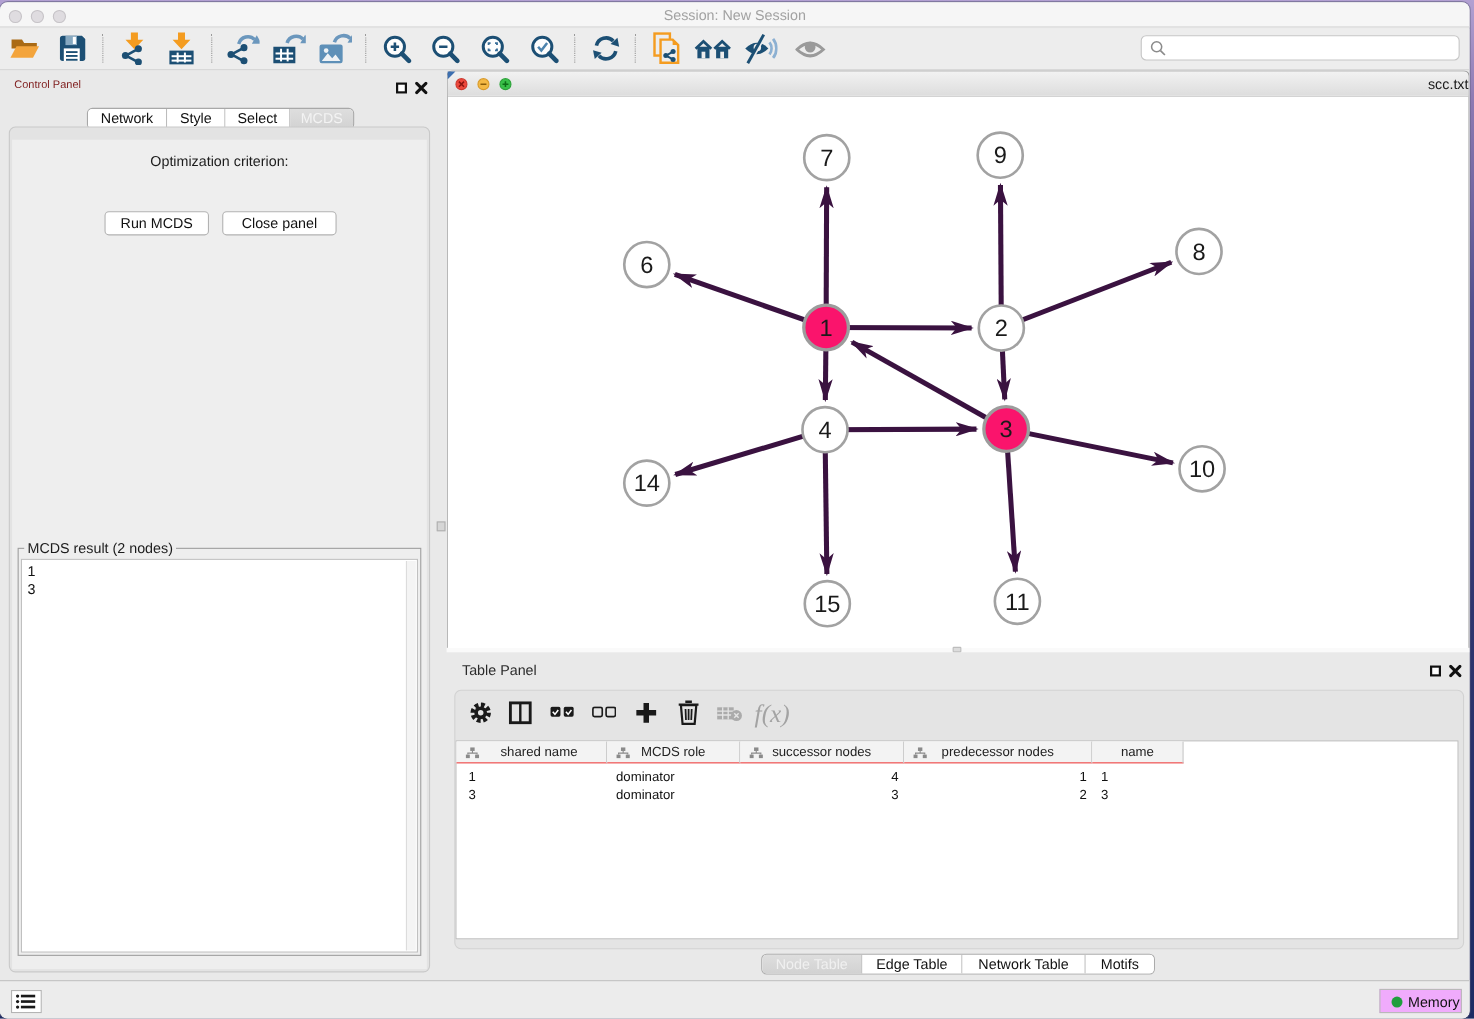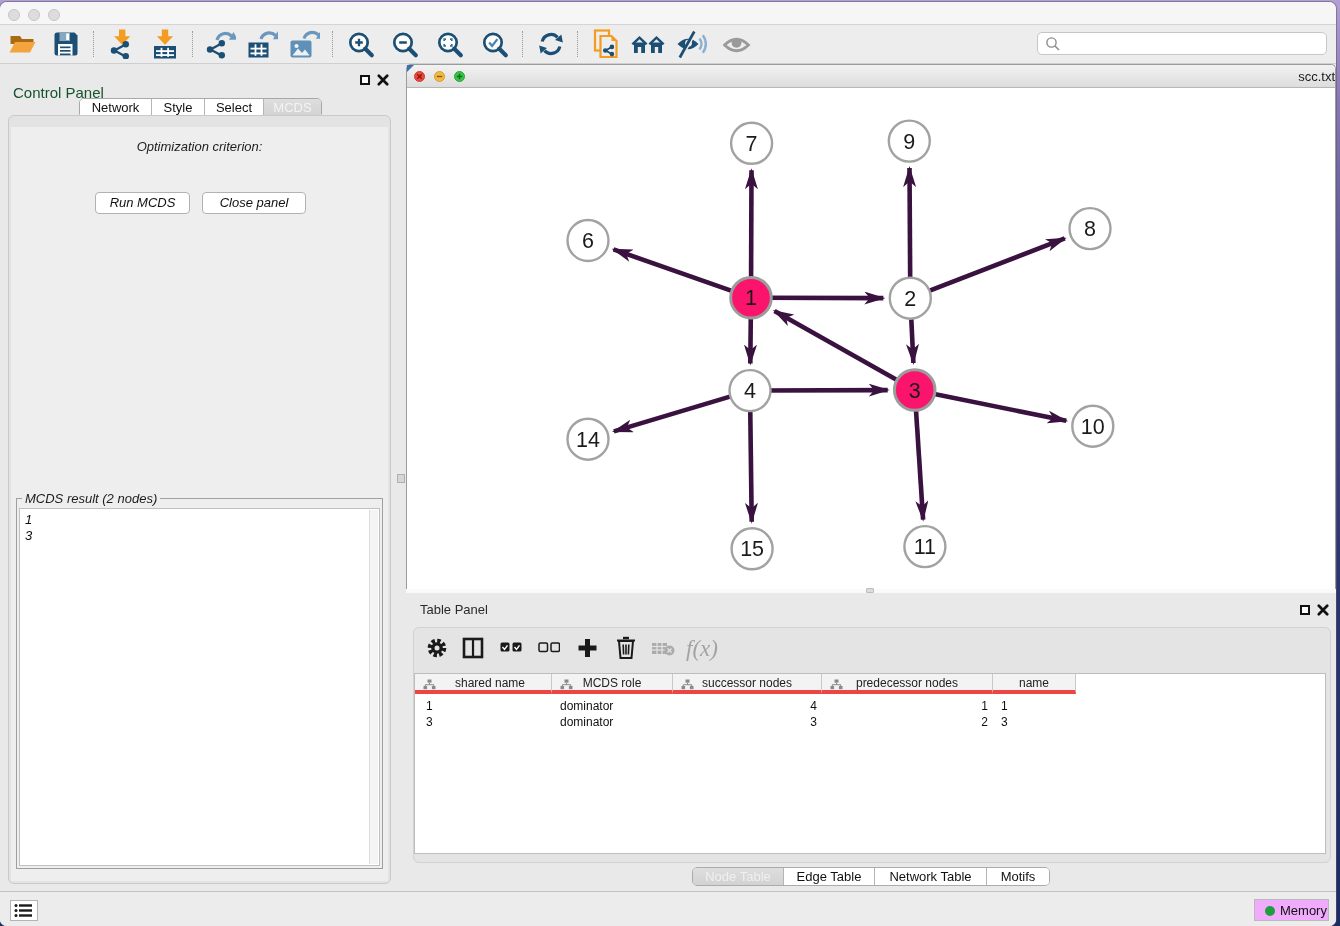--- a/index.html
+++ b/index.html
@@ -16,31 +16,31 @@
   font-size:13px; color:#a2a2a2; }
 #toolbar { position:absolute; left:0; top:24px; width:100%; height:38px;
   background:#ededed; border-bottom:1px solid #cfcfcf; }
 .sep { position:absolute; top:5px; height:26px; width:0;
   border-left:1px dotted #9a9a9a; }
 .ticon { position:absolute; top:0; }
 #searchbox { position:absolute; left:1037px; top:6px; width:290px; height:23px;
   background:#fff; border:1px solid #c6c6c6; border-radius:5px; }
 #content { position:absolute; left:0; top:62px; width:100%; height:862px; background:#e9e9e9; }
 
-#cph { position:absolute; left:13px; top:20px; font-size:15px; color:#14532d; }
+#cph { position:absolute; left:13px; top:8px; font-size:10px; color:#7f1d1d; }
 .floatico { position:absolute; width:10px; height:10px; border:2px solid #111; background:#fff; }
 #cptabs { position:absolute; left:79px; top:34px; height:20px; display:flex;
   border:1px solid #a8a8a8; border-radius:5px; overflow:hidden; background:#fff; }
 .cptab { font-size:13px; color:#111; text-align:center; line-height:18px; background:#fff;
   border-right:1px solid #b5b5b5; }
 .cptab:last-child { border-right:none; }
 .tabsel { background:linear-gradient(#dedede,#d2d2d2); color:#f3f3f3; }
 #cppane { position:absolute; left:8px; top:51px; width:383px; height:769px;
   background:#e3e3e3; border:1px solid #c9c9c9; border-radius:6px; }
-#cpinner { position:absolute; left:2px; top:11px; width:377px; height:754px; background:#eeeeee;font-style:italic; }
+#cpinner { position:absolute; left:2px; top:11px; width:377px; height:754px; background:#eeeeee; }
 #optlab { position:absolute; left:0; top:12px; width:100%; text-align:center; font-size:13px; color:#1c1c1c; }
 #dropdown { position:absolute; left:33px; top:32px; width:311px; height:23px; background:#fff;
   border:1px solid #b2b2b2; border-radius:5px; font-size:13px; color:#111; line-height:21px;
   padding-left:12px; }
 .btn { position:absolute; top:65px; height:22px; background:#fff; border:1px solid #b2b2b2;
   border-radius:4px; font-size:13px; color:#111; text-align:center; line-height:20px; }
 #fieldset { position:absolute; left:5px; top:371px; width:367px; height:371px;
   border:1px solid #9f9f9f; }
 #fslegend { position:absolute; left:5px; top:-8px; background:#eeeeee; padding:0 3px;
   font-size:13px; color:#1c1c1c; }
@@ -52,21 +52,21 @@
 #nettb { position:absolute; left:0; top:0; width:100%; height:23px;
   background:linear-gradient(#f2f2f2,#dddddd); border-bottom:1px solid #b6b6b6;
   border-radius:5px 5px 0 0; }
 #nettitle { position:absolute; top:4px; left:0; width:100%; text-align:right; font-size:13px; color:#1a1a1a; }
 .mtl { position:absolute; top:6px; width:11px; height:11px; border-radius:50%; }
 
 #tphead { position:absolute; left:420px; top:538px; font-size:13px; color:#2b2b2b; }
 #tbl { position:absolute; left:414px; top:609px; width:912px; height:181px; background:#fff;
   border:1px solid #bdbdbd; }
 .th { position:absolute; top:0; height:20px; background:#f3f3f3; border-right:1px solid #c9c9c9;
-  border-bottom:4px solid #ef4444; font-size:12px; color:#222; text-align:center; line-height:19px; }
+  border-bottom:1px solid #ef4444; font-size:12px; color:#222; text-align:center; line-height:19px; }
 .td { position:absolute; font-size:12px; color:#111; height:16px; line-height:16px; }
 .thico { position:absolute; top:5px; }
 #btabs { position:absolute; left:692px; top:803px; height:19px; display:flex;
   border:1px solid #ababab; border-radius:5px; overflow:hidden; background:#fff; }
 .btab { font-size:13px; color:#111; text-align:center; line-height:17px; background:#fff;
   border-right:1px solid #b5b5b5; }
 .btab:last-child { border-right:none; }
 .btab.tabsel { background:linear-gradient(#dedede,#d2d2d2); color:#f0f0f0; }
 #statusbar { position:absolute; left:0; top:827px; width:100%; height:35px;
   background:#ececec; border-top:1px solid #c2c2c2; }
@@ -75,20 +75,21 @@
 #membtn { position:absolute; left:1254px; top:7px; width:75px; height:22px; background:#f0abfc;
   border:1px solid #b9b9b9; font-size:13px; color:#111; }
 </style>
 </head>
 <body>
 <div id="win">
   <div id="titlebar">
     <div class="tl" style="left:8px"></div>
     <div class="tl" style="left:28px"></div>
     <div class="tl" style="left:48px"></div>
+    <div id="wtitle">Session: New Session</div>
   </div>
   <div id="toolbar">
     <svg class="ticon" style="left:7px;top:3px" width="32" height="30" viewBox="0 0 32 30">
       <path d="M3.5 7 h9.5 l2 3 h11.5 v5 H3.5 z" fill="#aa6a14"></path>
       <path d="M8 13 h20.5 l-5.5 10.5 H2.5 z" fill="#f3a43c"></path>
     </svg>
     <svg class="ticon" style="left:51px;top:3px" width="30" height="30" viewBox="0 0 30 30">
       <path d="M3.5 6 a2.5 2.5 0 0 1 2.5-2.5 h17.5 l3 3 v17.5 a2.5 2.5 0 0 1 -2.5 2.5 H6 a2.5 2.5 0 0 1 -2.5-2.5 z" fill="#1c4f74"></path>
       <rect x="8.5" y="3.5" width="10.5" height="8.5" fill="#86a8c0"></rect>
       <rect x="15.2" y="4.5" width="2.8" height="6.5" fill="#fff"></rect>

